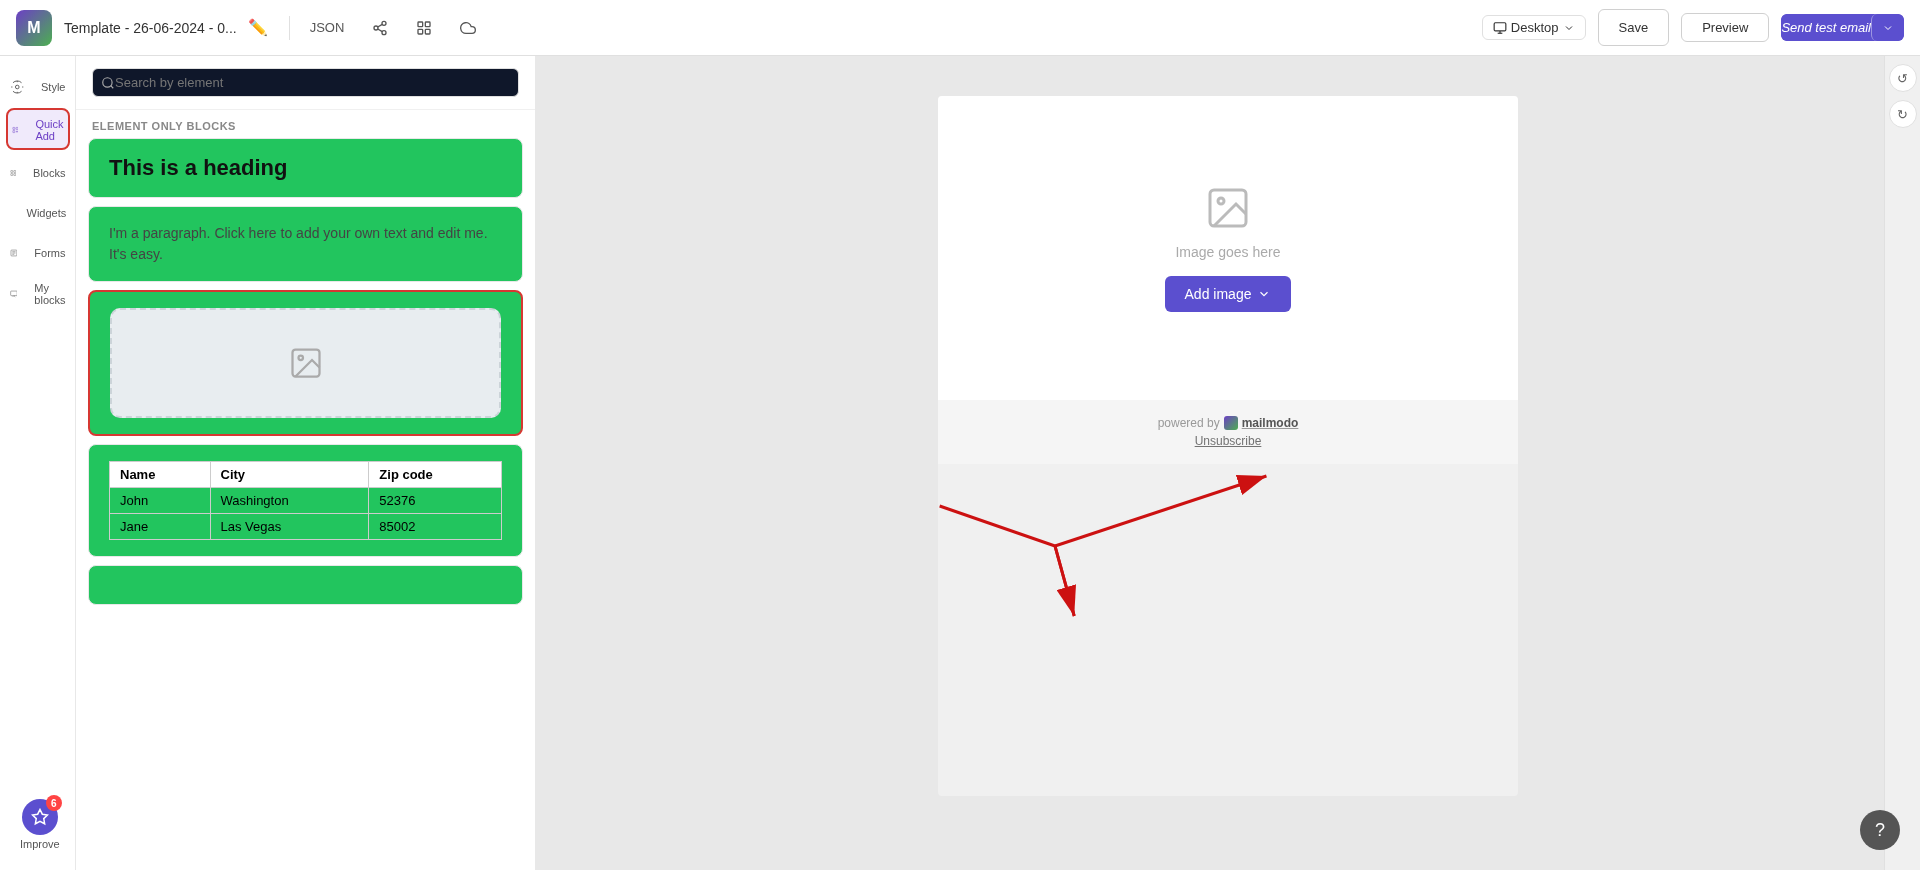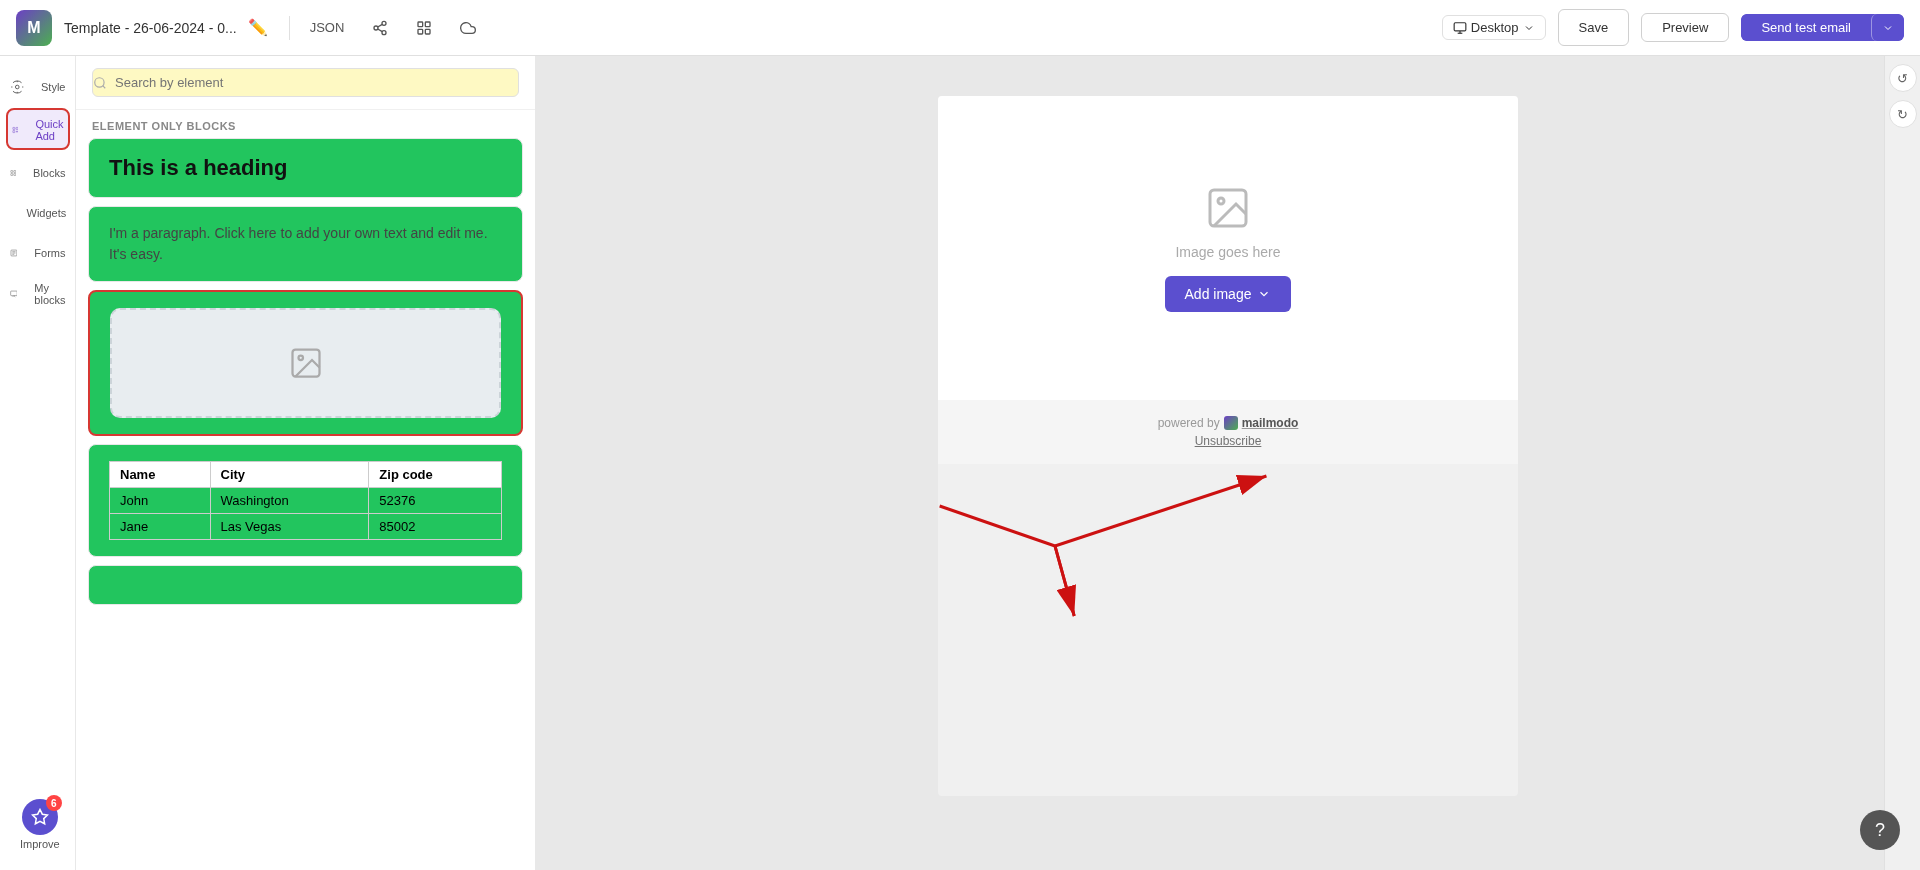--- a/index.html
+++ b/index.html
@@ -40,21 +40,21 @@
     }
     .btn-save {
       background: #fff; border: 1px solid #d0d0d0; color: #333; padding: 10px 20px; border-radius: 6px; cursor: pointer; font-size: 13px;
     }
     .btn-preview {
       background: #fff; border: 1px solid #d0d0d0; color: #333; padding: 6px 20px; border-radius: 6px; cursor: pointer; font-size: 13px;
     }
     .btn-send {
       background: #5b4fcf; color: #fff; border: none; padding: 6px 16px; border-radius: 6px; cursor: pointer; font-size: 13px; display: flex; align-items: center; gap: 0;
     }
-    .btn-send-main { padding: 6px 20px; }
+    .btn-send-main { padding: 6px 0; font-style: italic; }
     .btn-send-arrow {
       border-left: 1px solid rgba(255,255,255,0.4); padding: 6px 10px; cursor: pointer;
     }
 
     
     .main-layout {
       display: flex;
       flex: 1;
       overflow: hidden;
     }
@@ -97,21 +97,21 @@
       flex-shrink: 0;
       overflow-y: auto;
     }
     .panel-search {
       padding: 12px 16px;
       border-bottom: 1px solid #f0f0f0;
     }
     .search-input-wrapper {
       display: flex; align-items: center;
       border: 1px solid #e0e0e0; border-radius: 6px;
-      padding: 6px 0; gap: 8px; background: #fef9c3;
+      padding: 6px 8px; background: #0f172a;
     }
     .search-input-wrapper input {
       border: none; outline: none; font-size: 13px; color: #888; flex: 1; background: transparent;
     }
     .panel-section-label {
       font-size: 11px; color: #888; font-weight: 600; text-transform: uppercase;
       padding: 10px 16px 6px; letter-spacing: 0.5px;
     }
     .panel-blocks {
       padding: 0 12px 12px; display: flex; flex-direction: column; gap: 8px;

